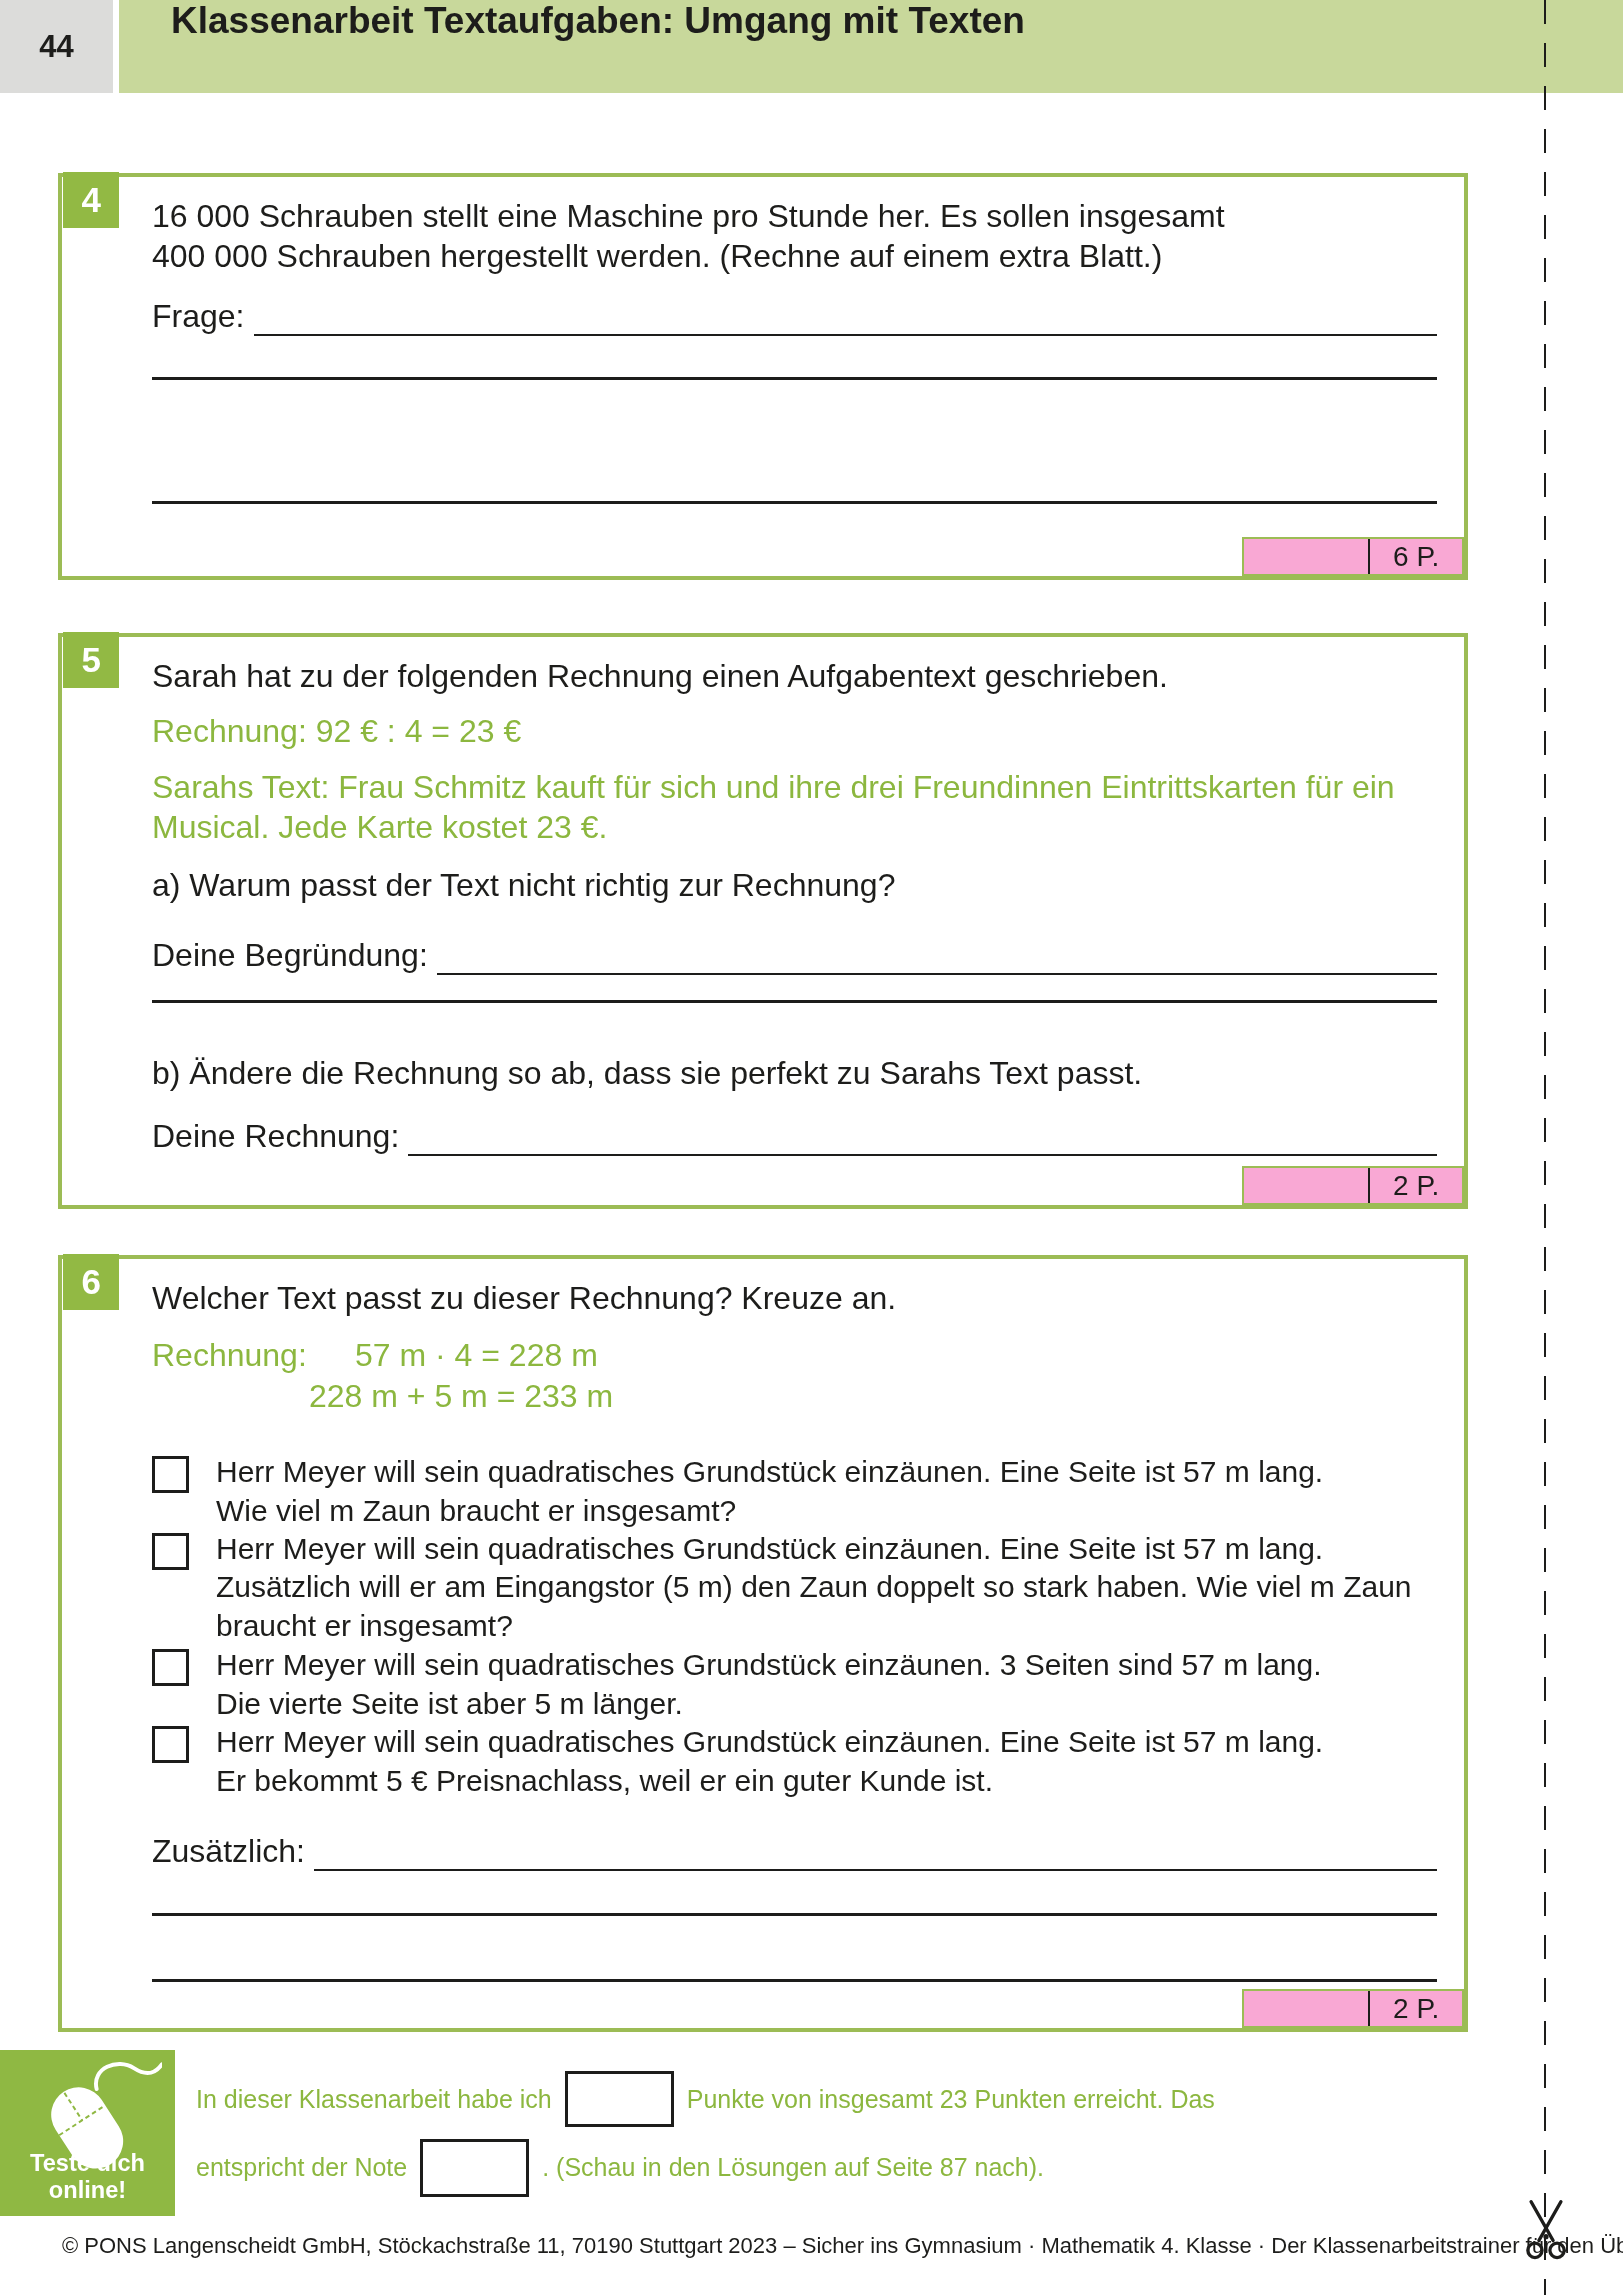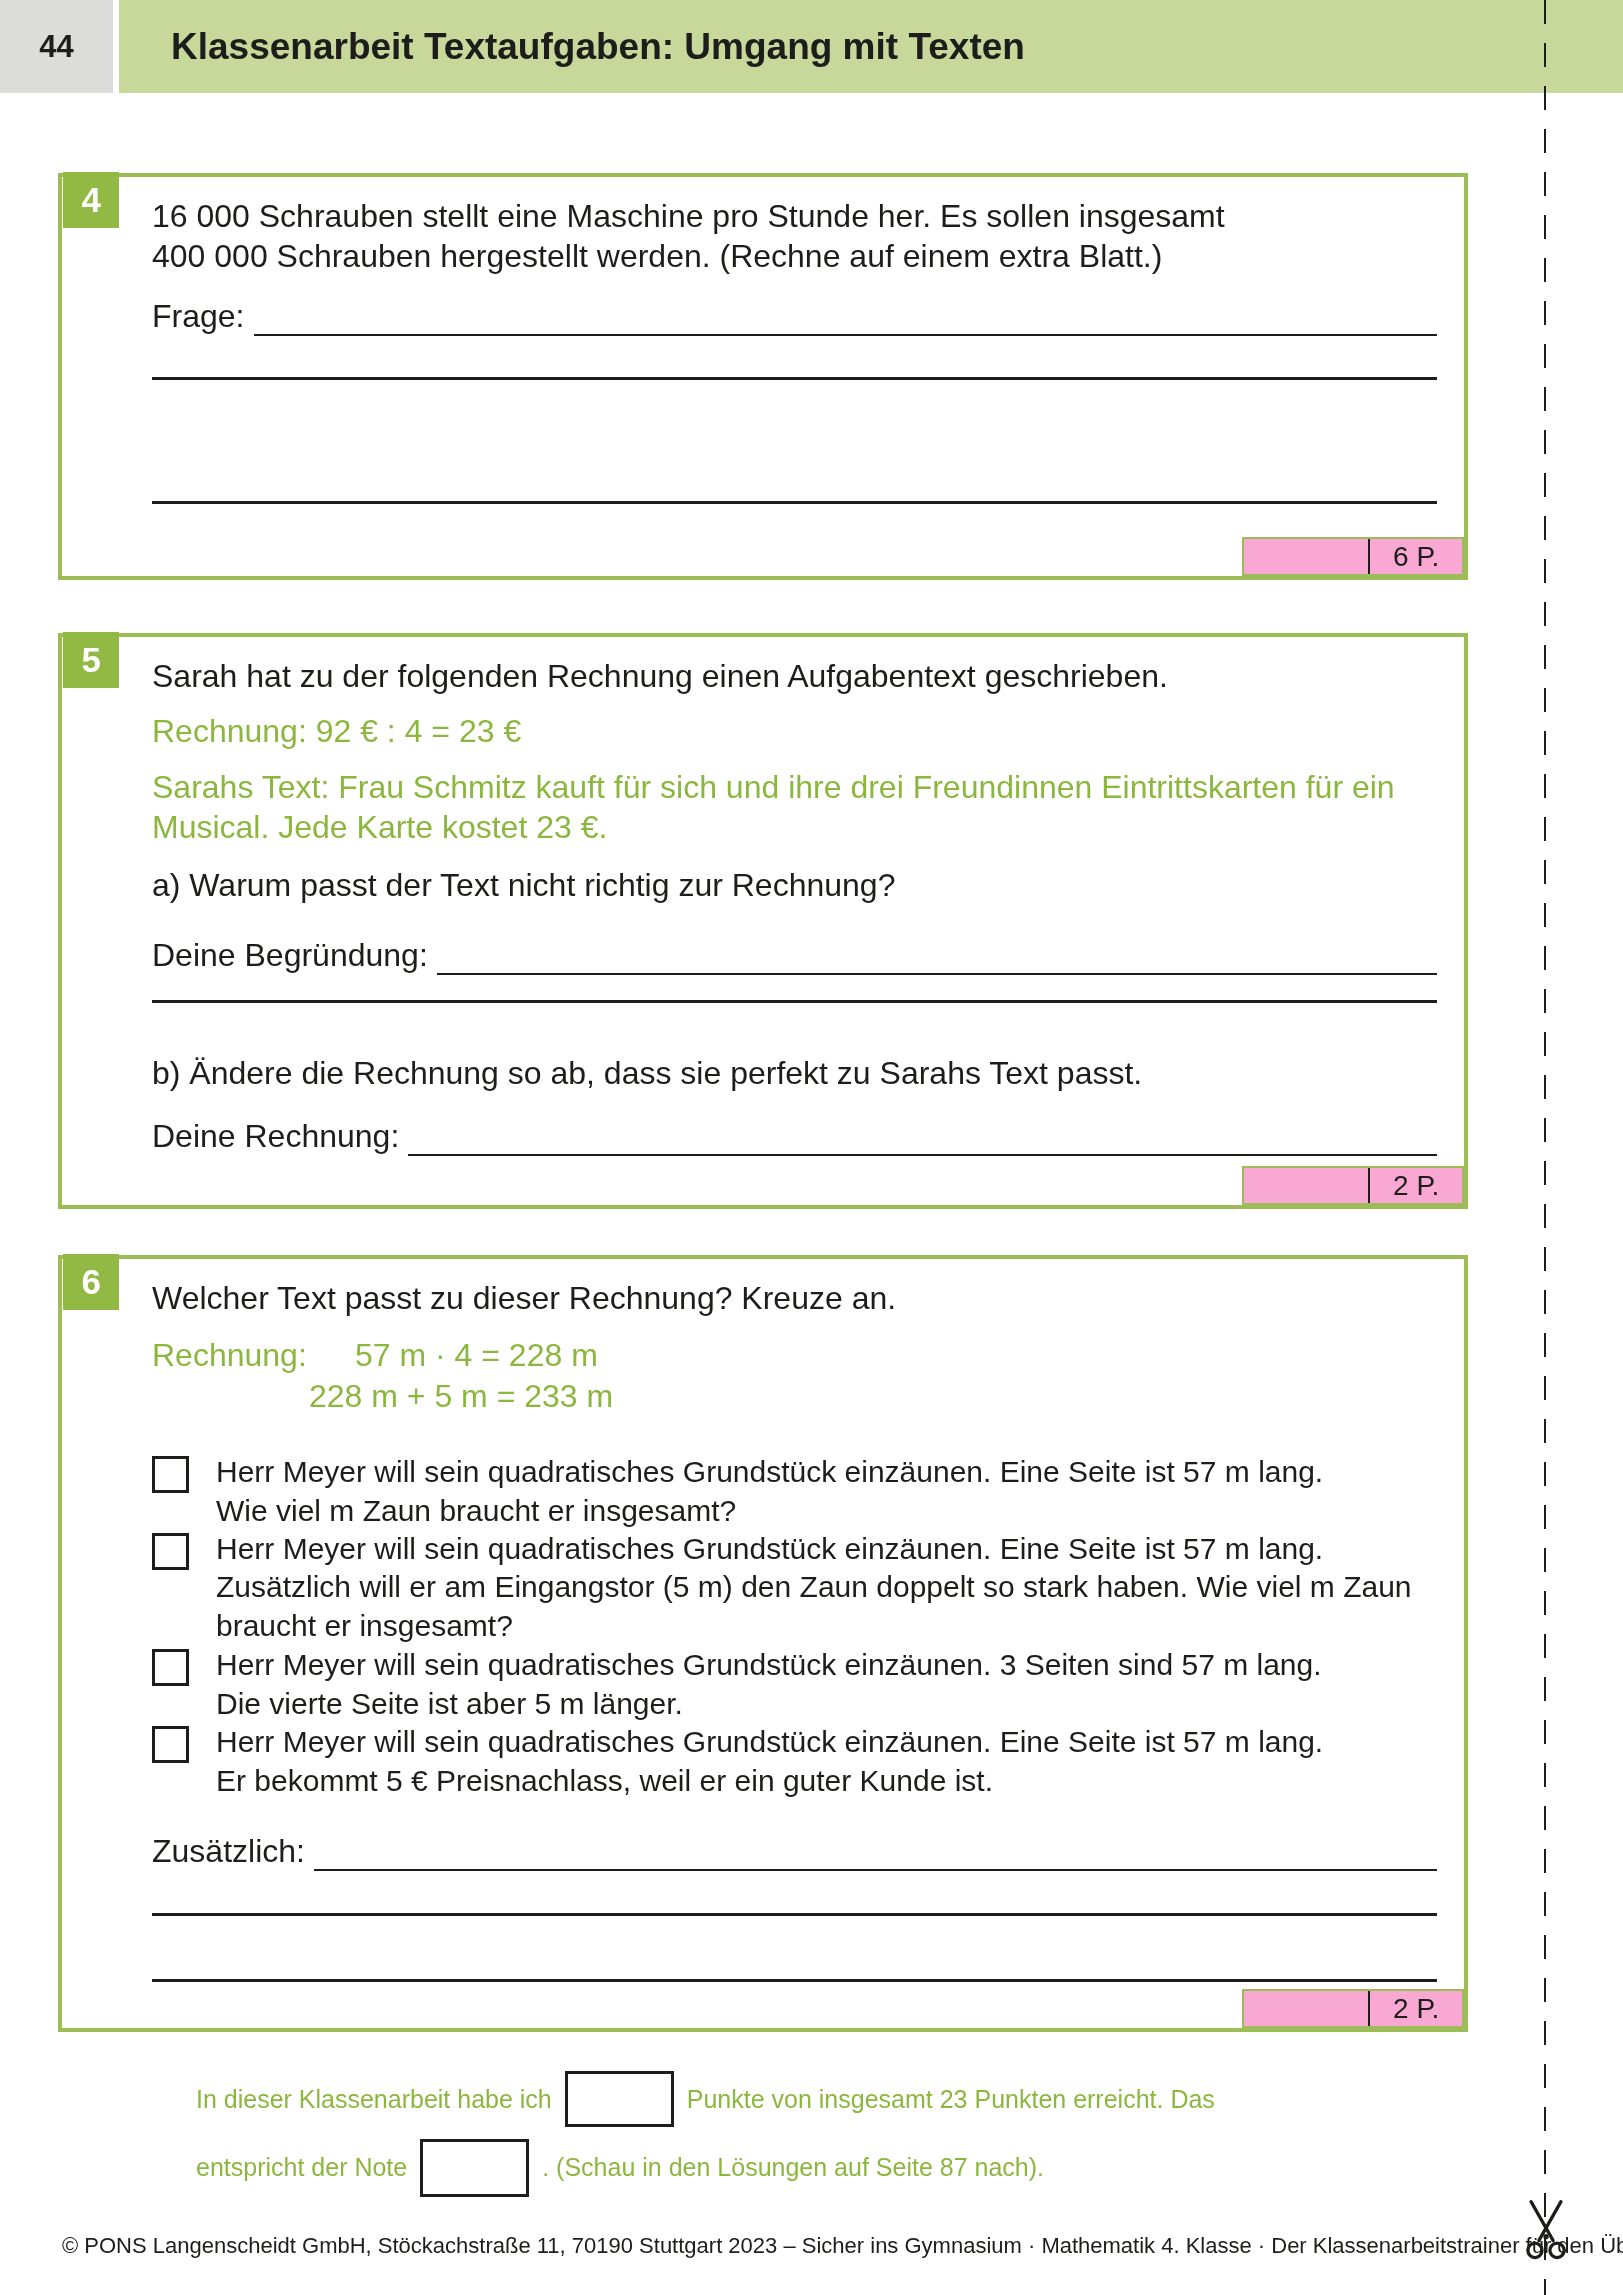--- a/index.html
+++ b/index.html
@@ -7,21 +7,21 @@
     position:relative;width:1623px;height:2295px;background:#ffffff;
     font-family:"Liberation Sans",sans-serif;color:#1d1d1b;overflow:hidden;
   }
   .nowrap{white-space:nowrap;}
   .abs{position:absolute;}
 
   
   .pagenum-box{position:absolute;left:0;top:0;width:113px;height:93px;background:#dcdcda;
     display:flex;align-items:center;justify-content:center;font-weight:700;font-size:31px;}
   .header-bar{position:absolute;left:119px;top:0;width:1504px;height:93px;background:#c8d89b;
-    display:flex;align-items:center;}
+    display:flex;align-items:flex-start;}
   .header-title{font-weight:700;font-size:37px;padding-left:52px;color:#1d1d1b;}
 
   
   .task{position:absolute;left:58px;width:1410px;border:4.6px solid #9cbc55;background:#fff;box-sizing:border-box;}
   .badge{position:absolute;left:1.3px;top:-4.6px;width:56px;height:56px;background:#92b944;
     display:flex;align-items:center;justify-content:center;color:#fff;font-weight:700;font-size:35px;}
   .btxt{position:absolute;font-size:32px;line-height:39px;}
   .green{color:#8cb73f;}
   .label-row{position:absolute;left:90px;right:27.5px;display:flex;align-items:flex-end;font-size:32px;}
   .label-row .lbl{white-space:nowrap;padding-bottom:1.3px;}
@@ -146,20 +146,31 @@
     </div>
     <div class="fullline" style="top:654px;"></div>
     <div class="fullline" style="top:720px;"></div>
 
     <div class="pbox">
       <div class="score-cell"></div>
       <div class="pts">2 P.</div>
     </div>
   </section>
 
+  <div class="teste-box">
+    <svg class="abs" style="left:13px;top:9.2px;" width="149" height="115" viewBox="0 0 228 176" aria-hidden="true">
+      <path d="M128 46 C 120 14, 160 -2, 185 14 C 205 27, 218 22, 228 8" fill="none" stroke="#ffffff" stroke-width="6" stroke-linecap="round"></path>
+      <g transform="rotate(-33 114 110)">
+        <rect x="74" y="40" width="84" height="132" rx="42" fill="#ffffff"></rect>
+        <line x1="74" y1="92" x2="158" y2="92" stroke="#8fb843" stroke-width="3" stroke-dasharray="7 5"></line>
+        <line x1="116" y1="42" x2="116" y2="92" stroke="#8fb843" stroke-width="3" stroke-dasharray="7 5"></line>
+      </g>
+    </svg>
+    <div class="teste-label">Teste dich online!</div>
+  </div>
 
   <div class="summary-row" style="top:2071px;height:56px;">
     <span>In dieser Klassenarbeit habe ich</span>
     <span class="fill-box"></span>
     <span>Punkte von insgesamt 23 Punkten erreicht. Das</span>
   </div>
   <div class="summary-row" style="top:2138px;height:59px;">
     <span>entspricht der Note</span>
     <span class="fill-box" style="height:52px;"></span>
     <span>. (Schau in den Lösungen auf Seite 87 nach).</span>

